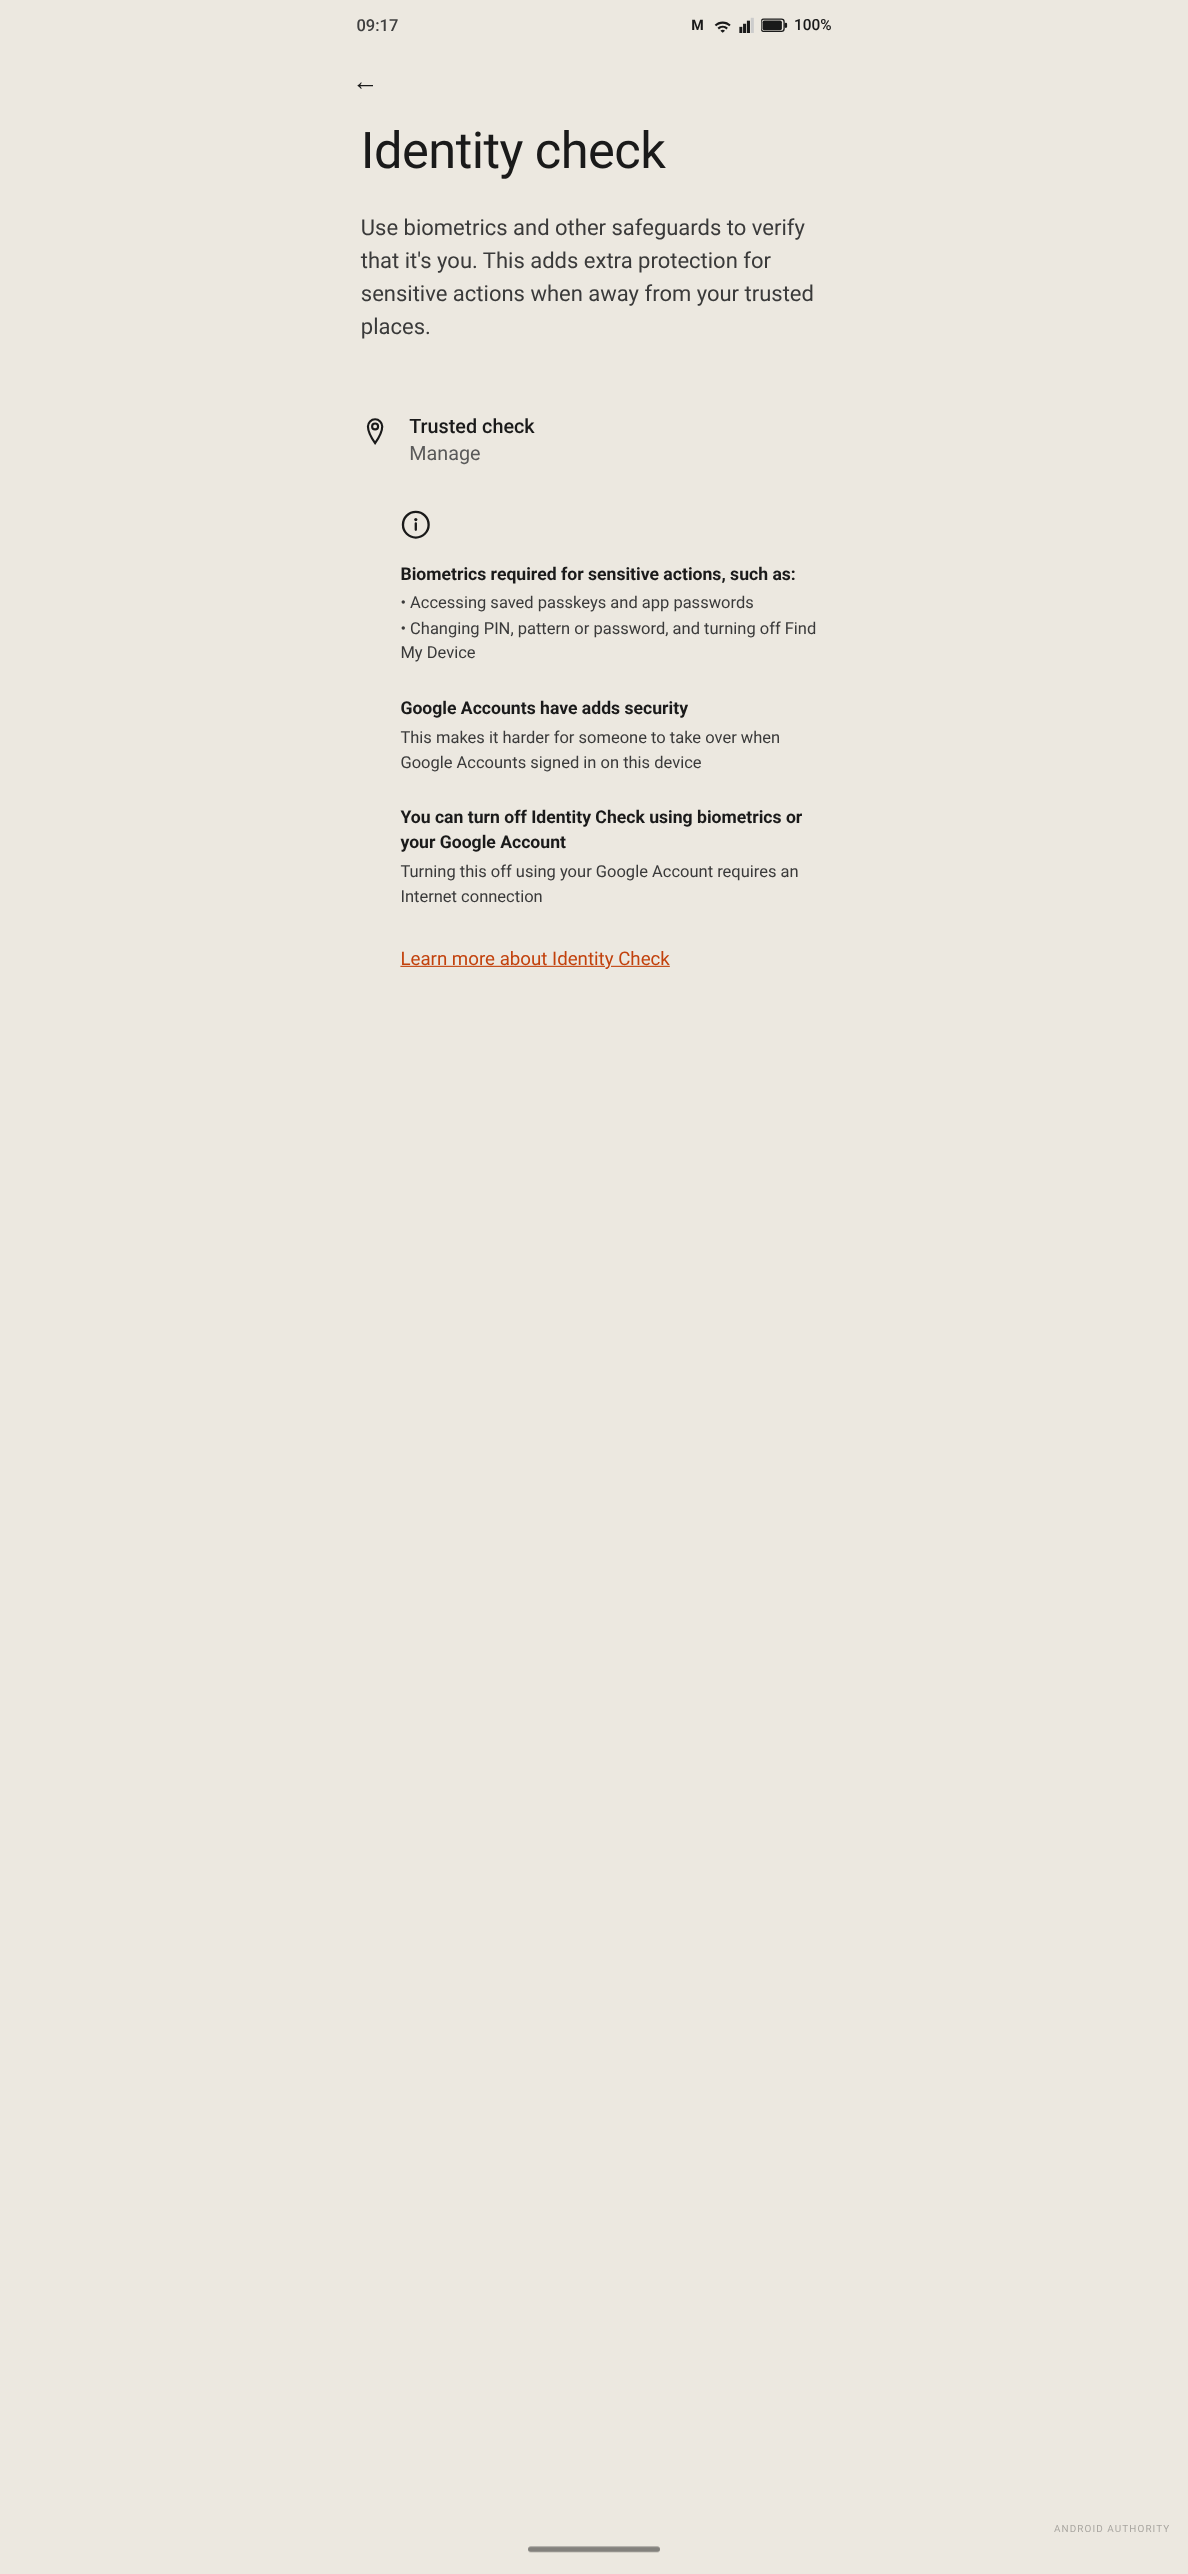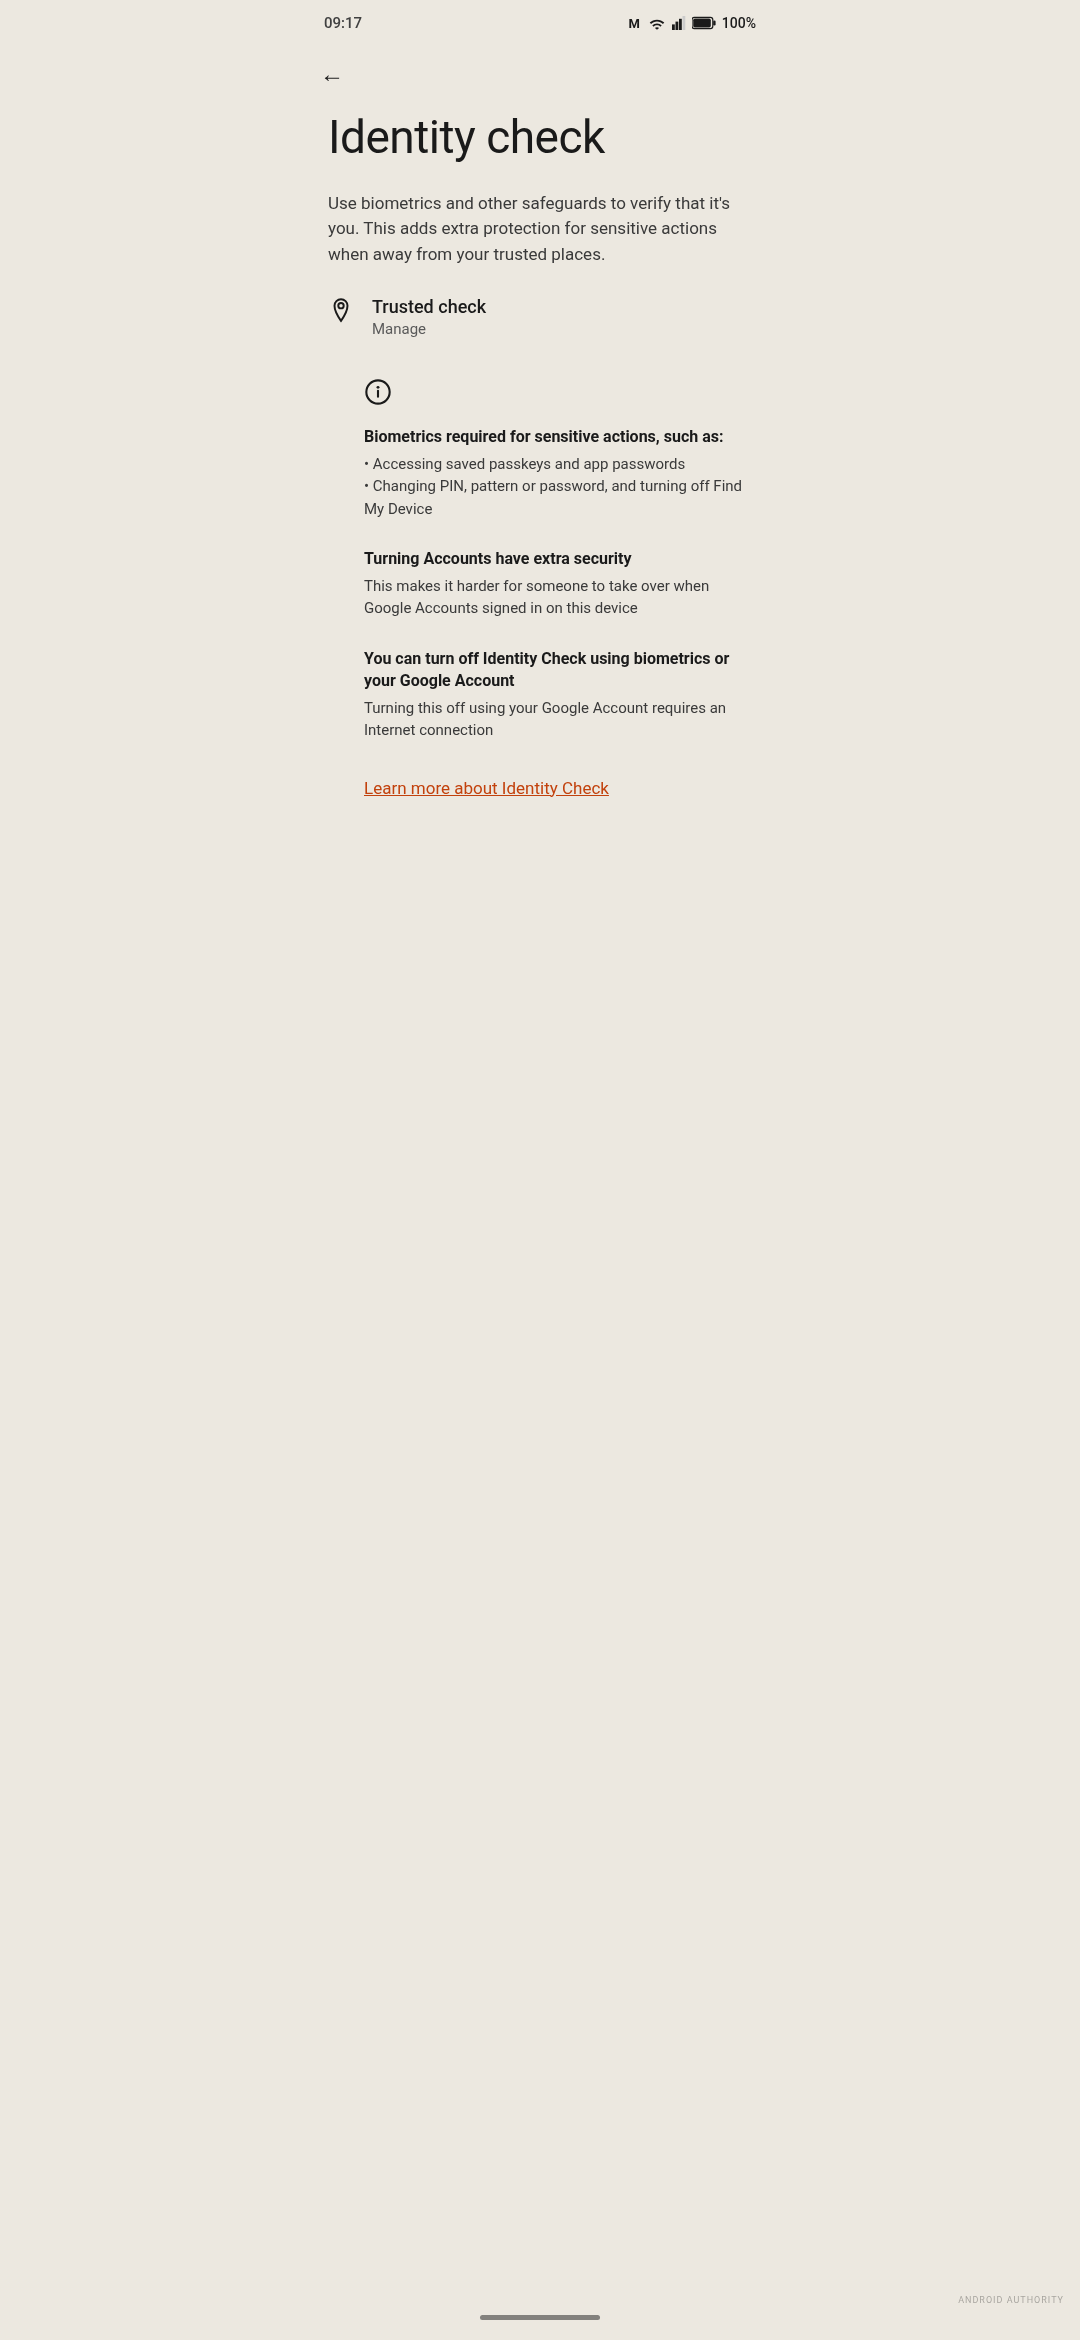--- a/index.html
+++ b/index.html
@@ -65,24 +65,24 @@
     .page-title {
       font-size: 46px;
       font-weight: 400;
       color: #1a1a1a;
       line-height: 1.1;
       margin-bottom: 28px;
       letter-spacing: -0.5px;
     }
 
     .page-description {
-      font-size: 17px;
+      font-size: 20px;
       color: #3a3a3a;
       line-height: 1.5;
-      margin-bottom: 12px;
+      margin-bottom: 49px;
     }
 
     .toggle-card {
       background-color: #d4cef5;
       border-radius: 28px;
       padding: 22px 24px;
       display: flex;
       justify-content: space-between;
       align-items: center;
       margin-bottom: 36px;
@@ -138,21 +138,21 @@
     }
 
     .settings-item-title {
       font-size: 18px;
       font-weight: 500;
       color: #1a1a1a;
       line-height: 1.3;
     }
 
     .settings-item-subtitle {
-      font-size: 15px;
+      font-size: 18px;
       color: #5a5a5a;
       margin-top: 2px;
     }
 
     .info-section {
       padding: 24px 0 8px 0;
       margin-left: 36px;
     }
 
     .info-icon-row {
@@ -294,21 +294,21 @@
 
     
     <div class="info-block">
       <div class="info-block-title">Biometrics required for sensitive actions, such as:</div>
       <div class="bullet-item">• Accessing saved passkeys and app passwords</div>
       <div class="bullet-item">• Changing PIN, pattern or password, and turning off Find My Device</div>
     </div>
 
     
     <div class="info-block">
-      <div class="info-block-title">Turning Accounts have extra security</div>
+      <div class="info-block-title">Google Accounts have adds security</div>
       <div class="info-block-text">This makes it harder for someone to take over when Google Accounts signed in on this device</div>
     </div>
 
     
     <div class="info-block">
       <div class="info-block-title">You can turn off Identity Check using biometrics or your Google Account</div>
       <div class="info-block-text">Turning this off using your Google Account requires an Internet connection</div>
     </div>
 
     

